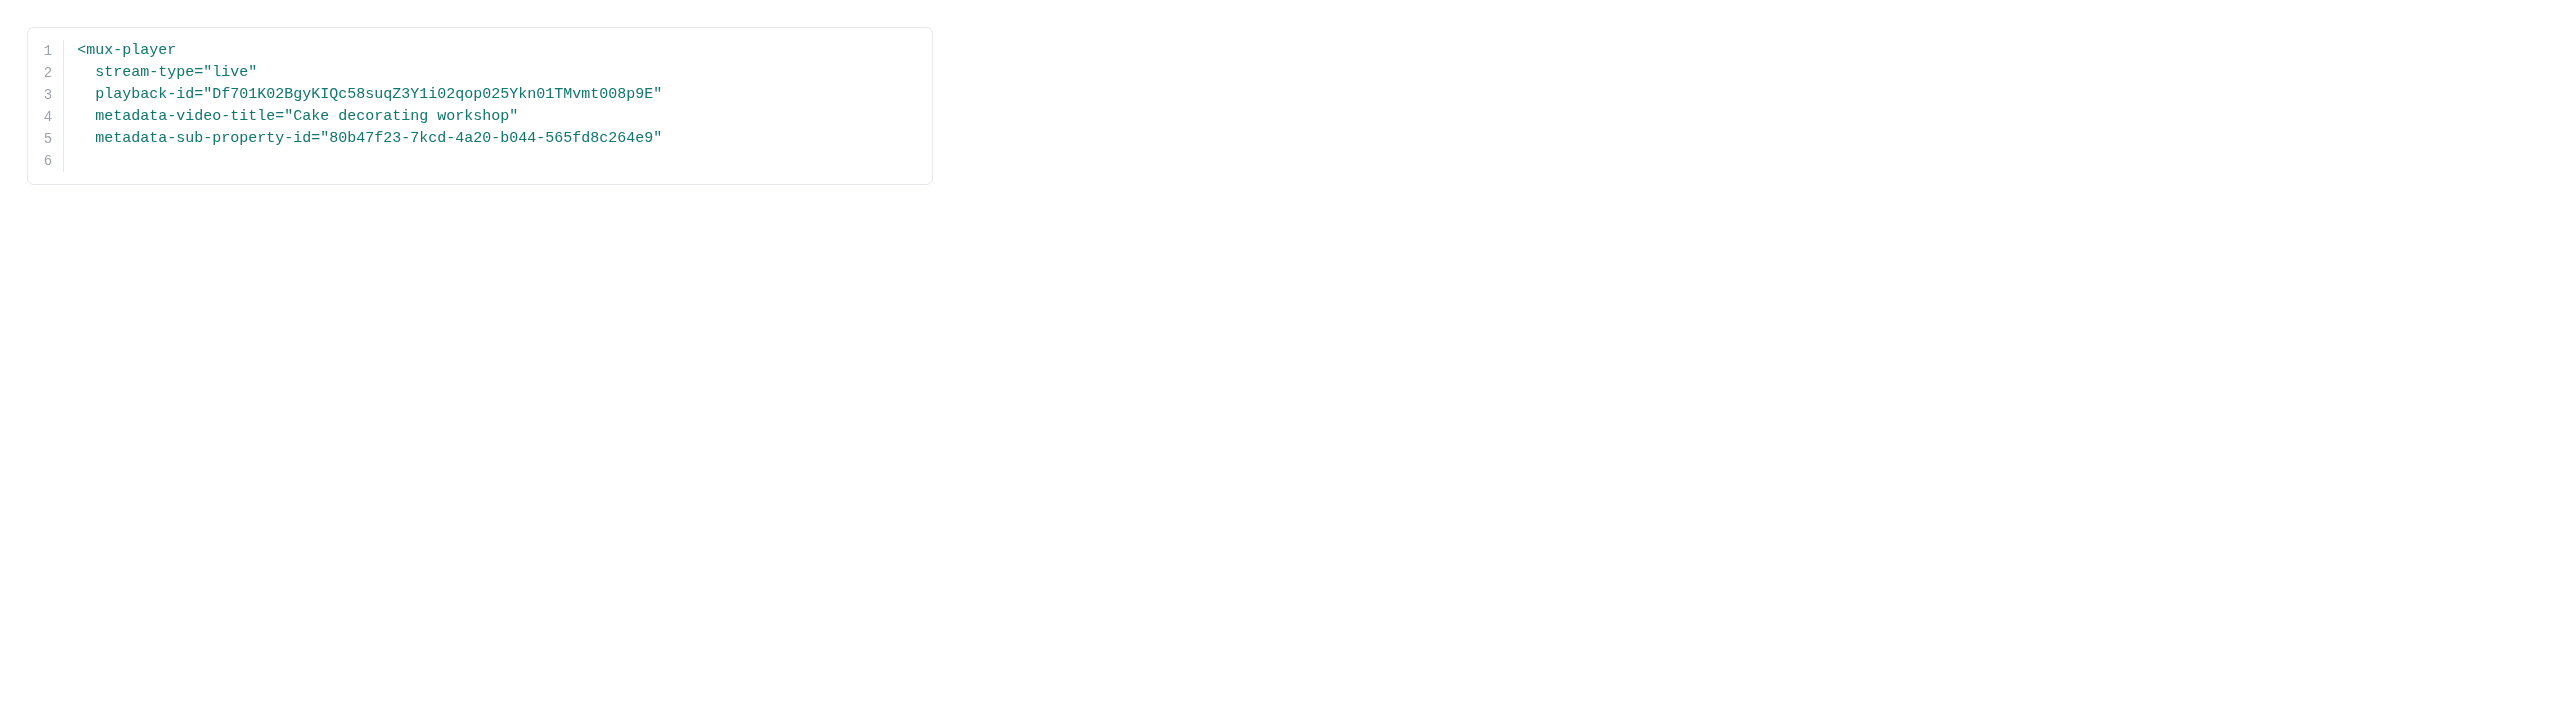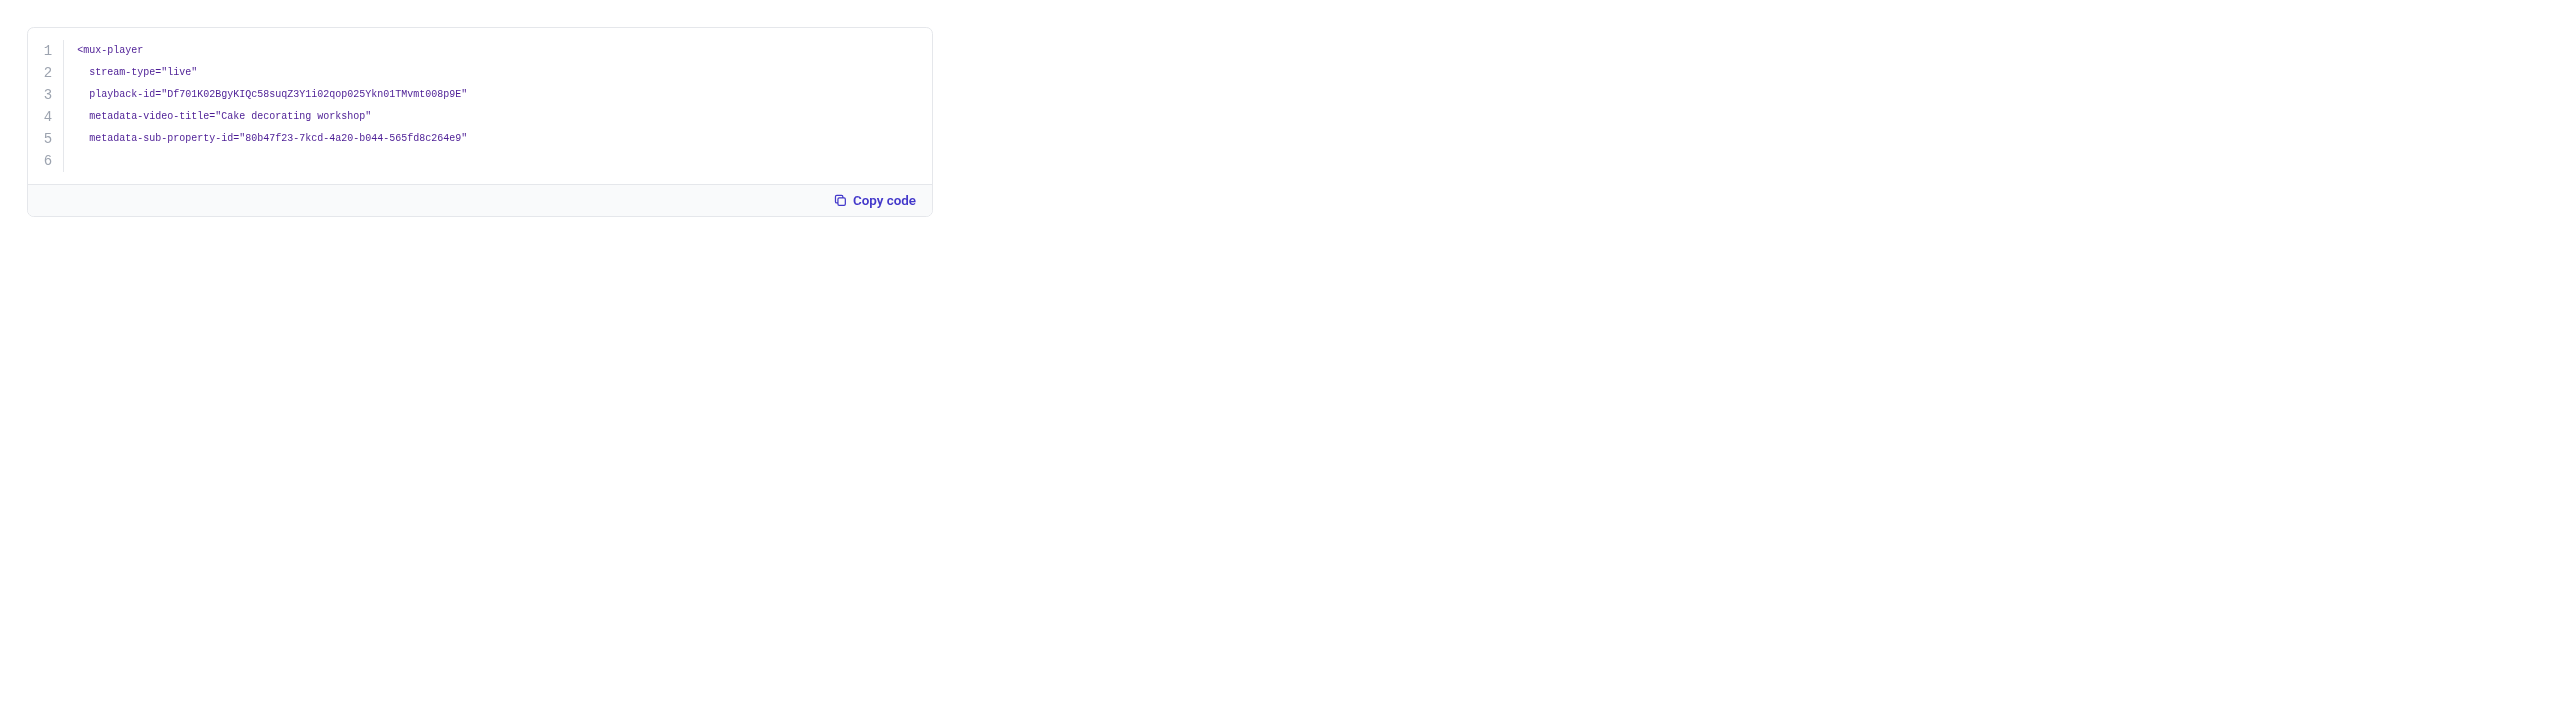--- a/index.html
+++ b/index.html
@@ -58,23 +58,23 @@
 
     .code-lines {
       display: flex;
       flex-direction: column;
       padding-left: 13.4px;
       flex: 1;
     }
 
     .code-line {
       font-family: "SFMono-Regular", Consolas, "Liberation Mono", Menlo, monospace;
-      font-size: 10px;
+      font-size: 15px;
       line-height: 22px;
-      color: #4c1d95;
+      color: #0f766e;
       white-space: pre;
     }
 
     .code-footer {
       background: #f9fafb;
       border-top: 0.7px solid #e5e7eb;
       display: flex;
       justify-content: flex-end;
       padding: 8px 16px;
     }
@@ -124,26 +124,15 @@
       </div>
       <div class="code-lines">
         <span class="code-line">&lt;mux-player</span>
         <span class="code-line">  stream-type="live"</span>
         <span class="code-line">  playback-id="Df701K02BgyKIQc58suqZ3Y1i02qop025Ykn01TMvmt008p9E"</span>
         <span class="code-line">  metadata-video-title="Cake decorating workshop"</span>
         <span class="code-line">  metadata-sub-property-id="80b47f23-7kcd-4a20-b044-565fd8c264e9"</span>
       </div>
     </div>
 
-    <div class="code-footer">
-      <button class="copy-button">
-        <span class="copy-icon">
-          <svg viewBox="0 0 24 24">
-            <rect x="8" y="8" width="12" height="12" rx="2"></rect>
-            <path d="M16 8V6a2 2 0 0 0-2-2H6a2 2 0 0 0-2 2v8a2 2 0 0 0 2 2h2"></path>
-          </svg>
-        </span>
-        <span>Copy code</span>
-      </button>
-    </div>
   </div>
 </div>
 
 
 </body></html>

